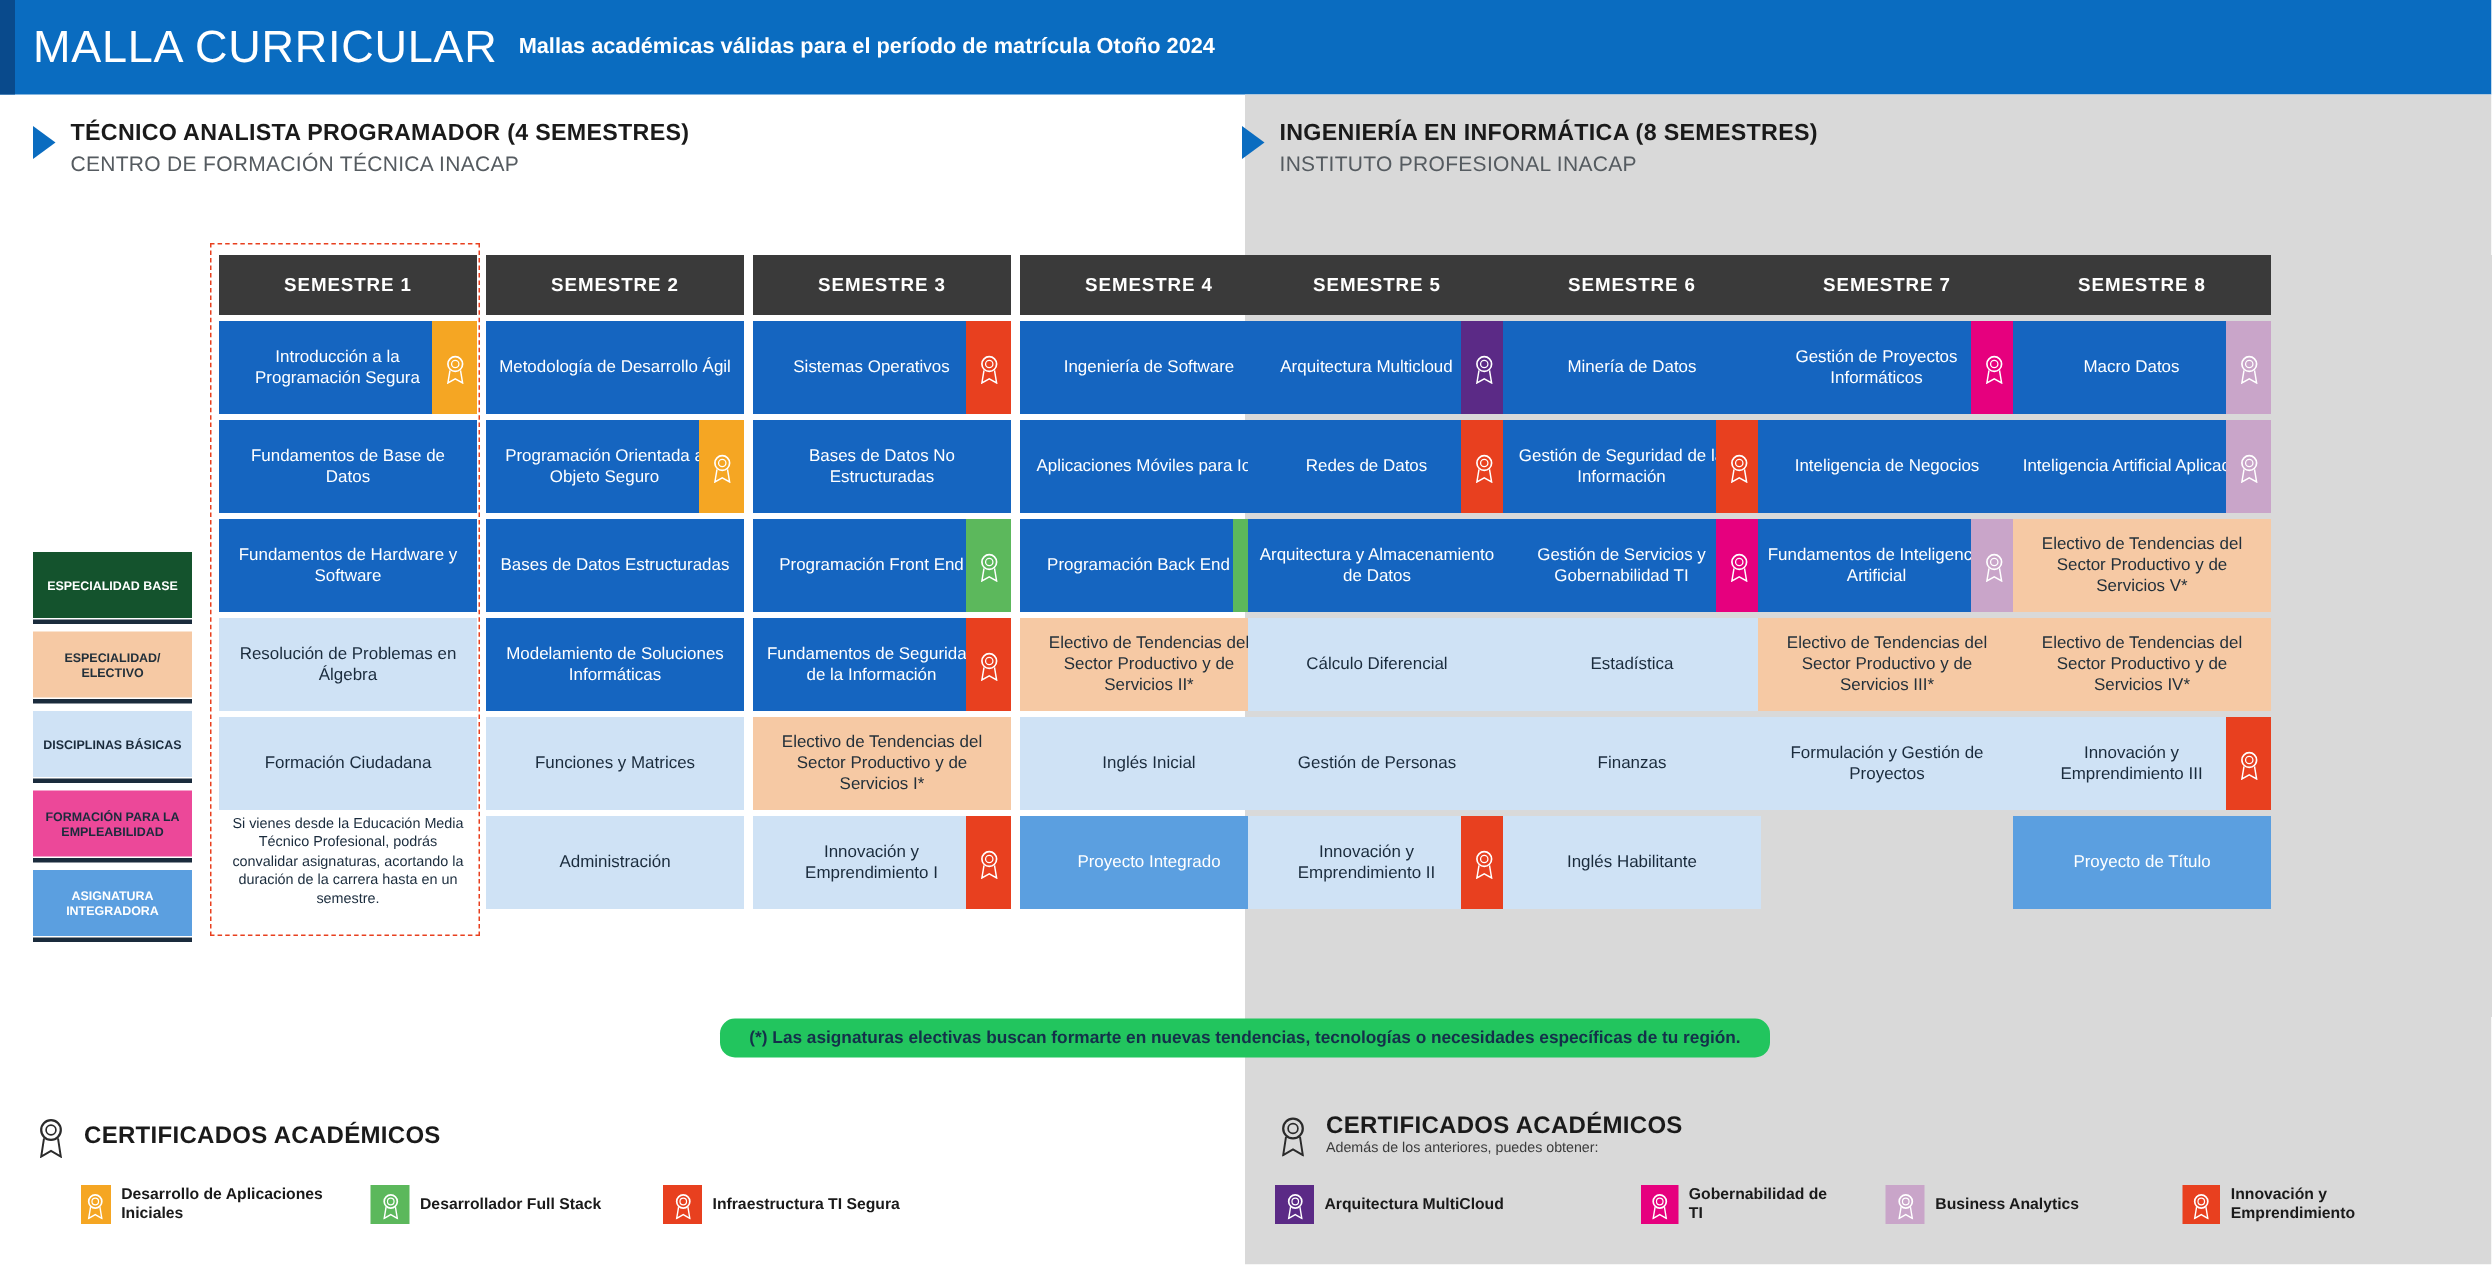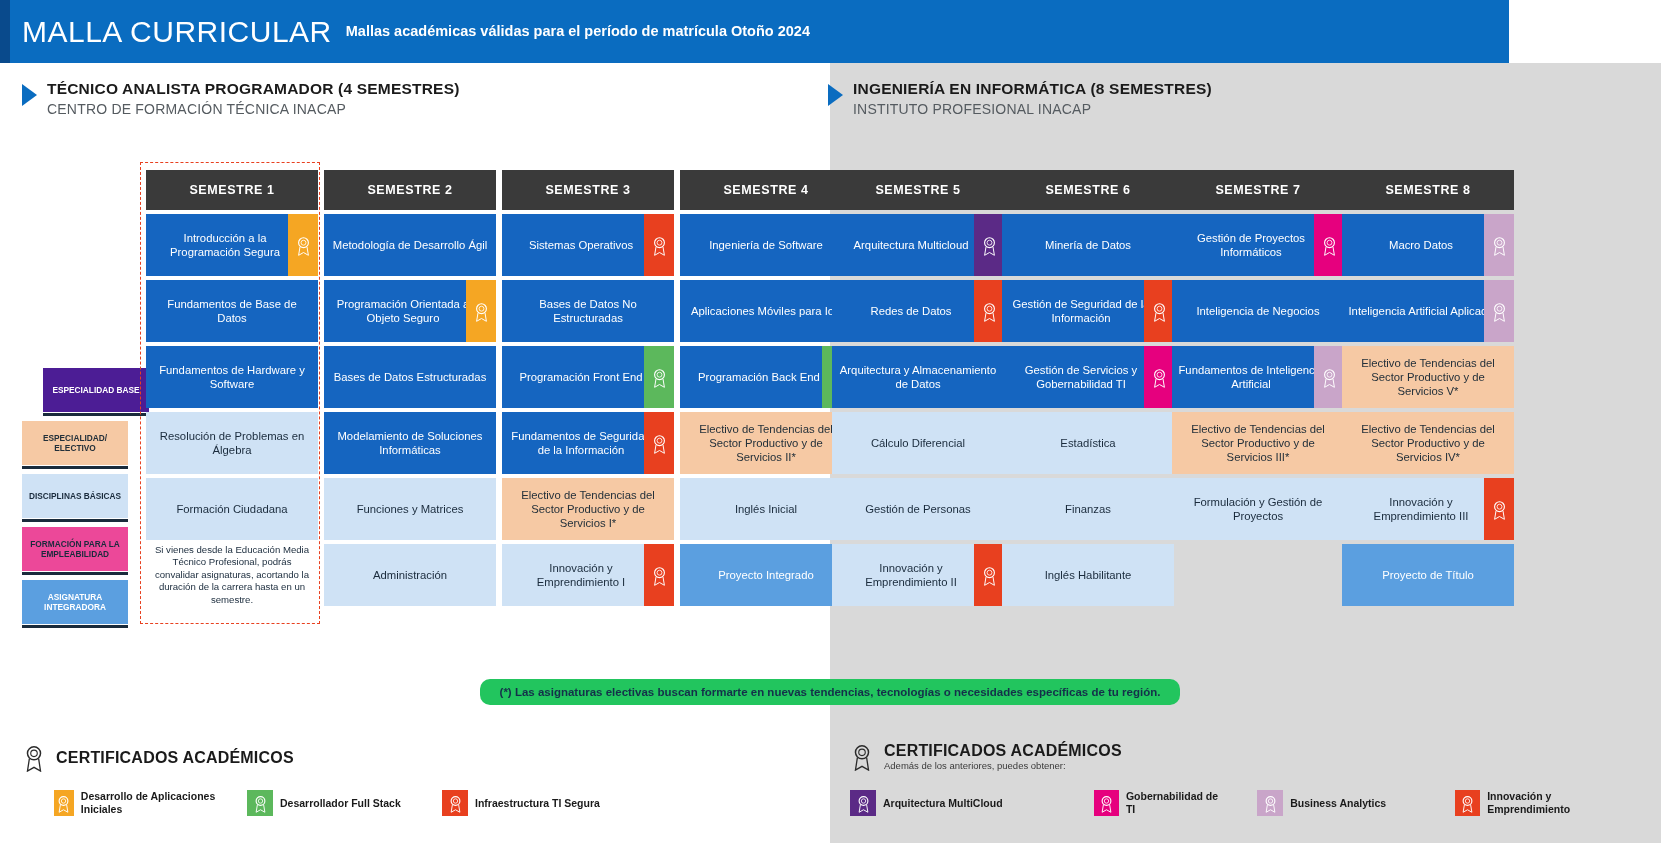--- a/index.html
+++ b/index.html
@@ -6,21 +6,21 @@
   html, body { margin:0; padding:0; }
   body {
     width:1661px; height:843px;
     font-family:"Liberation Sans", sans-serif;
     background:#ffffff;
     overflow:hidden;
     position:relative;
   }
   
   .header {
-    position:absolute; left:0; top:0; width:1509px; height:63px;
+    position:absolute; left:0; top:0; width:1661px; height:63px;
     background:#0a6cc0;
     display:flex; align-items:center;
   }
   .header-accent {
     position:absolute; left:0; top:0; width:10px; height:63px; background:#094a8c;
   }
   .header-title {
     color:#ffffff; font-size:30px; letter-spacing:.5px; margin-left:22px;
     font-weight:300;
   }
@@ -81,21 +81,21 @@
   
   .legend { position:absolute; left:22px; }
   .leg-item {
     width:106px; height:44px; margin-bottom:9px; display:flex; align-items:center;
     justify-content:center; text-align:center; font-size:8.3px; font-weight:bold;
     line-height:1.25; padding:2px 4px; position:relative;
   }
   .leg-item::after {
     content:""; position:absolute; left:0; bottom:-4px; width:106px; height:3px; background:#1a2b3c;
   }
-  .l-blue  { background:#4c1d95; color:#fff;margin-left:21px; }
+  .l-blue  { background:#14532d; color:#fff; }
   .l-peach { background:#f6c9a4; color:#23303a; }
   .l-pale  { background:#cfe2f5; color:#1a2b3c; }
   .l-white { background:#ec4899; color:#1a2b3c; }
   .l-lblue { background:#5b9fe0; color:#fff; }
   
   .footnote {
     position:absolute; left:480px; top:679px; width:700px; height:26px;
     background:#22c55e; color:#14304a; font-size:11.5px; font-weight:bold;
     display:flex; align-items:center; justify-content:center; border-radius:10px;
   }

